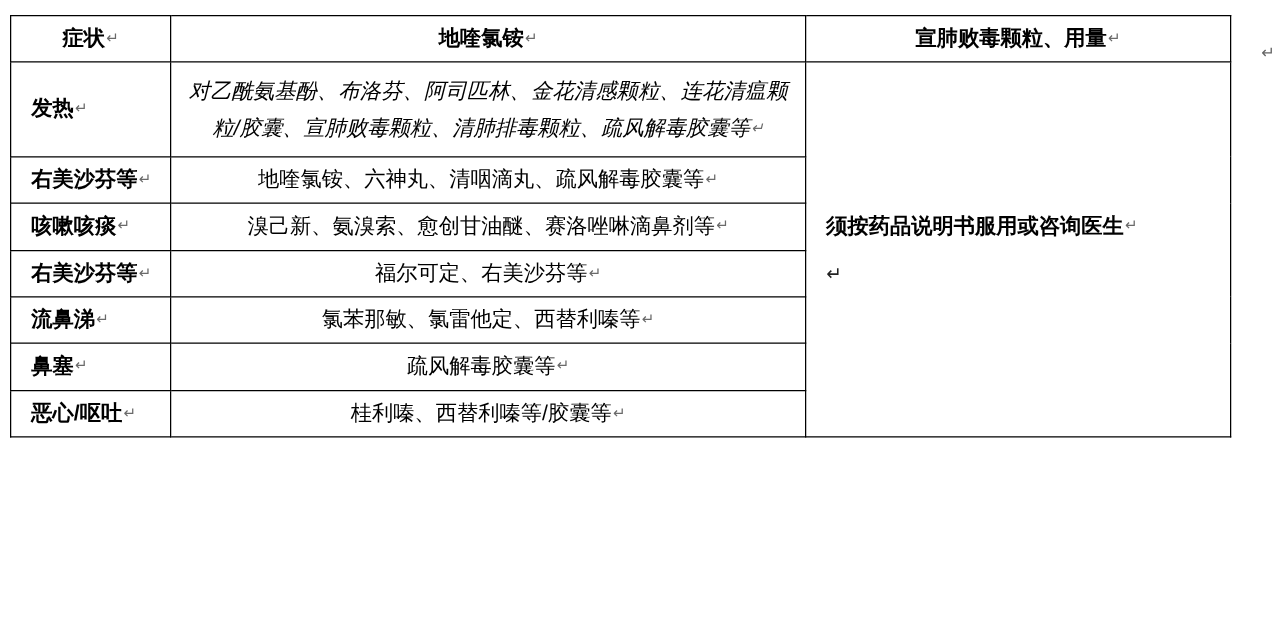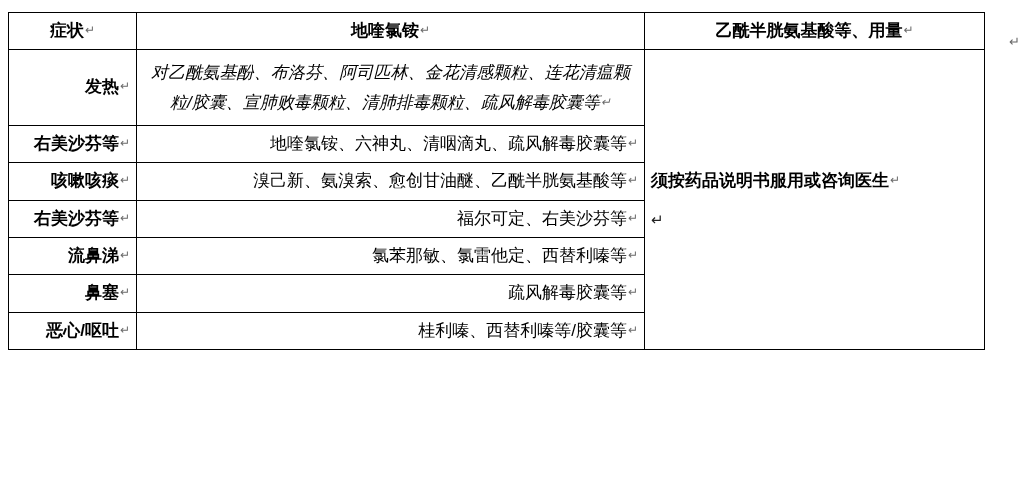--- a/index.html
+++ b/index.html
@@ -24,42 +24,42 @@
     position: absolute;
     left: 8px;
     top: 12px;
     width: 976px;
     border-collapse: collapse;
     table-layout: fixed;
   }
   table.med-table td {
     border: 1.5px solid #000000;
     vertical-align: middle;
-    padding: 5px 6px;
+    padding: 5px 16px;
     font-size: 17px;
     line-height: 1.55;
   }
   .col-sym { width: 128px; }
   .col-drug { width: 508px; }
   .col-usage { width: 340px; }
 
   .hdr td {
     text-align: center;
     font-weight: bold;
     font-size: 18px;
     padding: 8px 6px;
   }
   .sym {
-    text-align: right;
+    text-align: left;
     font-weight: bold;
     white-space: nowrap;
     margin-left: 36px;
   }
   .drug {
-    text-align: right;
+    text-align: center;
   }
   .drug.multi {
     text-align: justify;
     text-align-last: center;
     padding: 8px 14px;
     line-height: 1.72;
     font-style: italic;
   }
   .usage {
     font-weight: bold;
@@ -97,37 +97,37 @@
   <table class="med-table">
     <colgroup>
       <col class="col-sym">
       <col class="col-drug">
       <col class="col-usage">
     </colgroup>
     <tbody>
       <tr class="hdr">
         <td><span>症状</span><span class="pilcrow">↵</span></td>
         <td><span>地喹氯铵</span><span class="pilcrow">↵</span></td>
-        <td><span>乙酰半胱氨基酸等、用量</span><span class="pilcrow">↵</span></td>
+        <td><span>宣肺败毒颗粒、用量</span><span class="pilcrow">↵</span></td>
       </tr>
 
       <tr>
         <td class="sym"><span>发热</span><span class="pilcrow">↵</span></td>
         <td class="drug multi"><span>对乙酰氨基酚、布洛芬、阿司匹林、金花清感颗粒、连花清瘟颗粒/胶囊、宣肺败毒颗粒、清肺排毒颗粒、疏风解毒胶囊等</span><span class="pilcrow">↵</span></td>
         <td class="usage" rowspan="7"><span>须按药品说明书服用或咨询医生</span><span class="pilcrow">↵</span><span class="second-line">↵</span></td>
       </tr>
 
       <tr>
         <td class="sym"><span>右美沙芬等</span><span class="pilcrow">↵</span></td>
         <td class="drug"><span>地喹氯铵、六神丸、清咽滴丸、疏风解毒胶囊等</span><span class="pilcrow">↵</span></td>
       </tr>
 
       <tr>
         <td class="sym"><span>咳嗽咳痰</span><span class="pilcrow">↵</span></td>
-        <td class="drug"><span>溴己新、氨溴索、愈创甘油醚、乙酰半胱氨基酸等</span><span class="pilcrow">↵</span></td>
+        <td class="drug"><span>溴己新、氨溴索、愈创甘油醚、赛洛唑啉滴鼻剂等</span><span class="pilcrow">↵</span></td>
       </tr>
 
       <tr>
         <td class="sym"><span>右美沙芬等</span><span class="pilcrow">↵</span></td>
         <td class="drug"><span>福尔可定、右美沙芬等</span><span class="pilcrow">↵</span></td>
       </tr>
 
       <tr>
         <td class="sym"><span>流鼻涕</span><span class="pilcrow">↵</span></td>
         <td class="drug"><span>氯苯那敏、氯雷他定、西替利嗪等</span><span class="pilcrow">↵</span></td>

